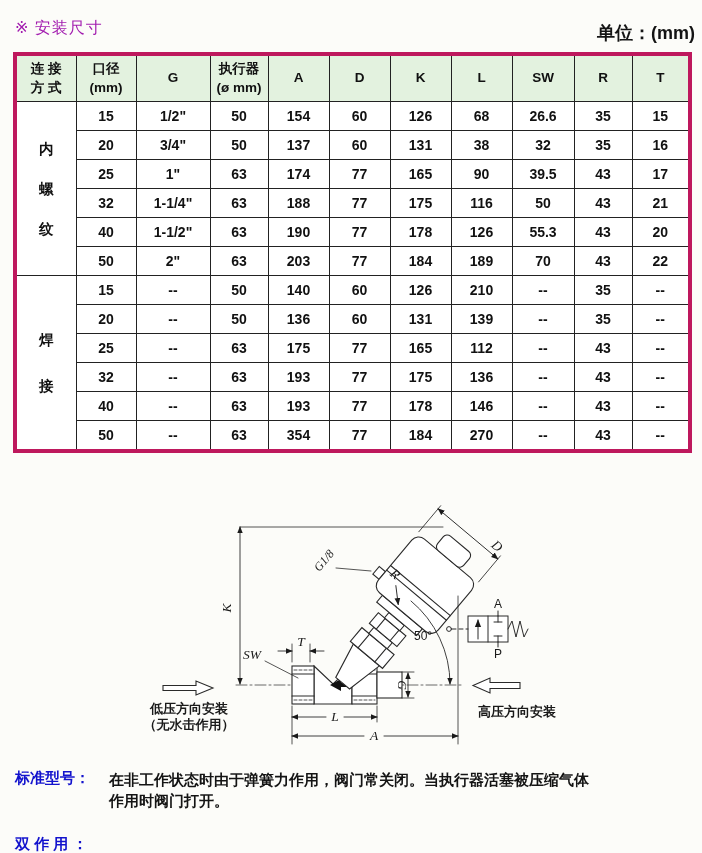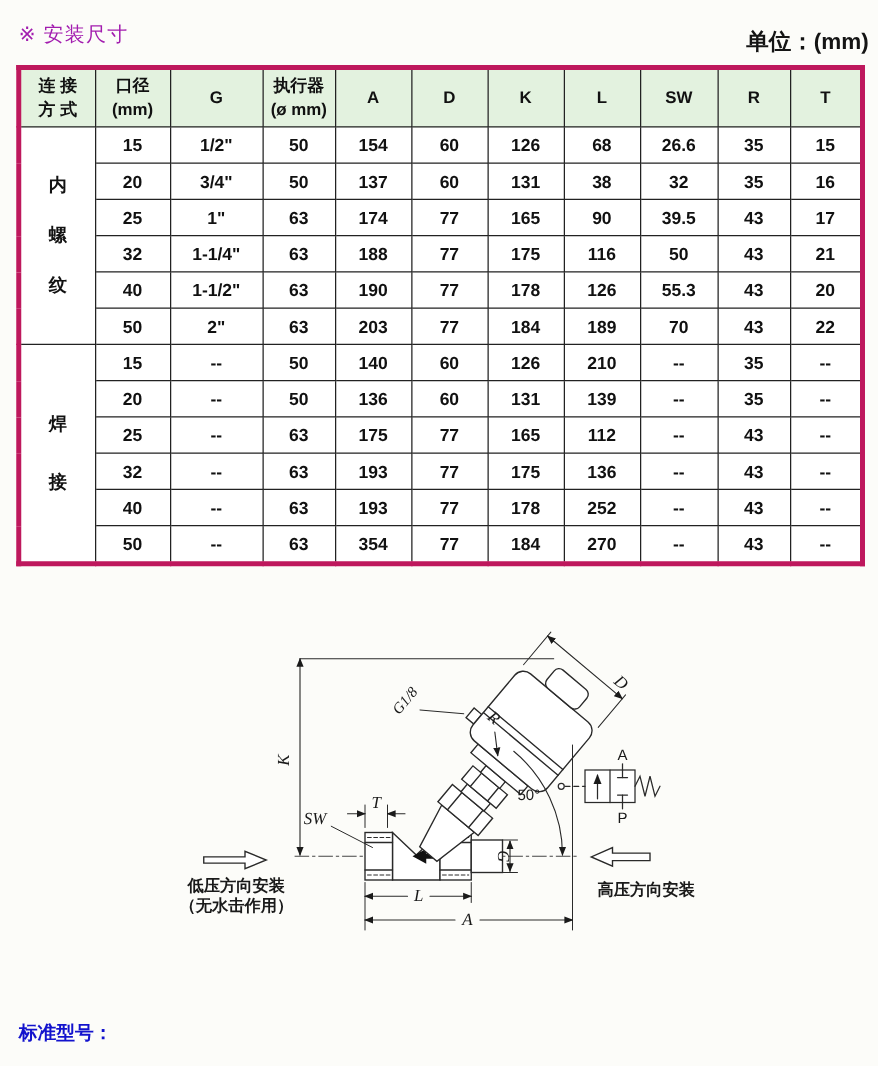--- a/index.html
+++ b/index.html
@@ -24,21 +24,21 @@
   table.dim .sec{white-space:pre-line;font-size:14.5px;background:#fff;}
   .sec-thread{line-height:40px;}
   .sec-weld{line-height:46px;}
 
   svg.drawing{position:absolute;left:0;top:468px;}
   svg.drawing text{font-size:13px;fill:#1a1a1a;}
   svg.drawing .dim{font-style:italic;font-family:"Liberation Serif","DejaVu Serif",serif;font-size:13.5px;}
   svg.drawing .cjk{font-weight:bold;font-size:13px;}
   svg.drawing .sm{font-size:12px;}
 
-  .note{position:absolute;left:15px;display:flex;gap:4px;align-items:flex-start;margin-top:48px;}
+  .note{position:absolute;left:15px;display:flex;gap:4px;align-items:flex-start;}
   .note .lbl{color:#1212cd;font-weight:bold;font-size:15px;white-space:nowrap;width:90px;}
   .note .txt{font-size:15px;font-weight:bold;color:#141414;line-height:21px;white-space:pre-line;width:575px;}
   .note1{top:769px;}
   .note2{top:835px;}
 </style>
 </head>
 <body>
 
 <div class="title">※ 安装尺寸</div>
 <div class="unit">单位：(mm)</div>
@@ -201,21 +201,21 @@
       <td>43</td>
       <td>--</td>
     </tr>
     <tr>
       <td>40</td>
       <td>--</td>
       <td>63</td>
       <td>193</td>
       <td>77</td>
       <td>178</td>
-      <td>252</td>
+      <td>146</td>
       <td>--</td>
       <td>43</td>
       <td>--</td>
     </tr>
     <tr>
       <td>50</td>
       <td>--</td>
       <td>63</td>
       <td>354</td>
       <td>77</td>
@@ -335,16 +335,18 @@
     <circle cx="449" cy="161" r="2.4" fill="#fff"></circle>
     <line x1="498" y1="143" x2="498" y2="148"></line>
     <line x1="498" y1="174" x2="498" y2="179"></line>
     <text class="sm" x="498" y="140" text-anchor="middle" stroke="none" fill="#1a1a1a">A</text>
     <text class="sm" x="498" y="190" text-anchor="middle" stroke="none" fill="#1a1a1a">P</text>
   </g>
 </svg>
 
 <div class="note note1">
   <span class="lbl">标准型号：</span>
+  <span class="txt">在非工作状态时由于弹簧力作用，阀门常关闭。当执行器活塞被压缩气体
+作用时阀门打开。</span>
 </div>
 <div class="note note2">
   <span class="lbl">双 作 用 ：</span>
 </div>
 
 </body></html>

